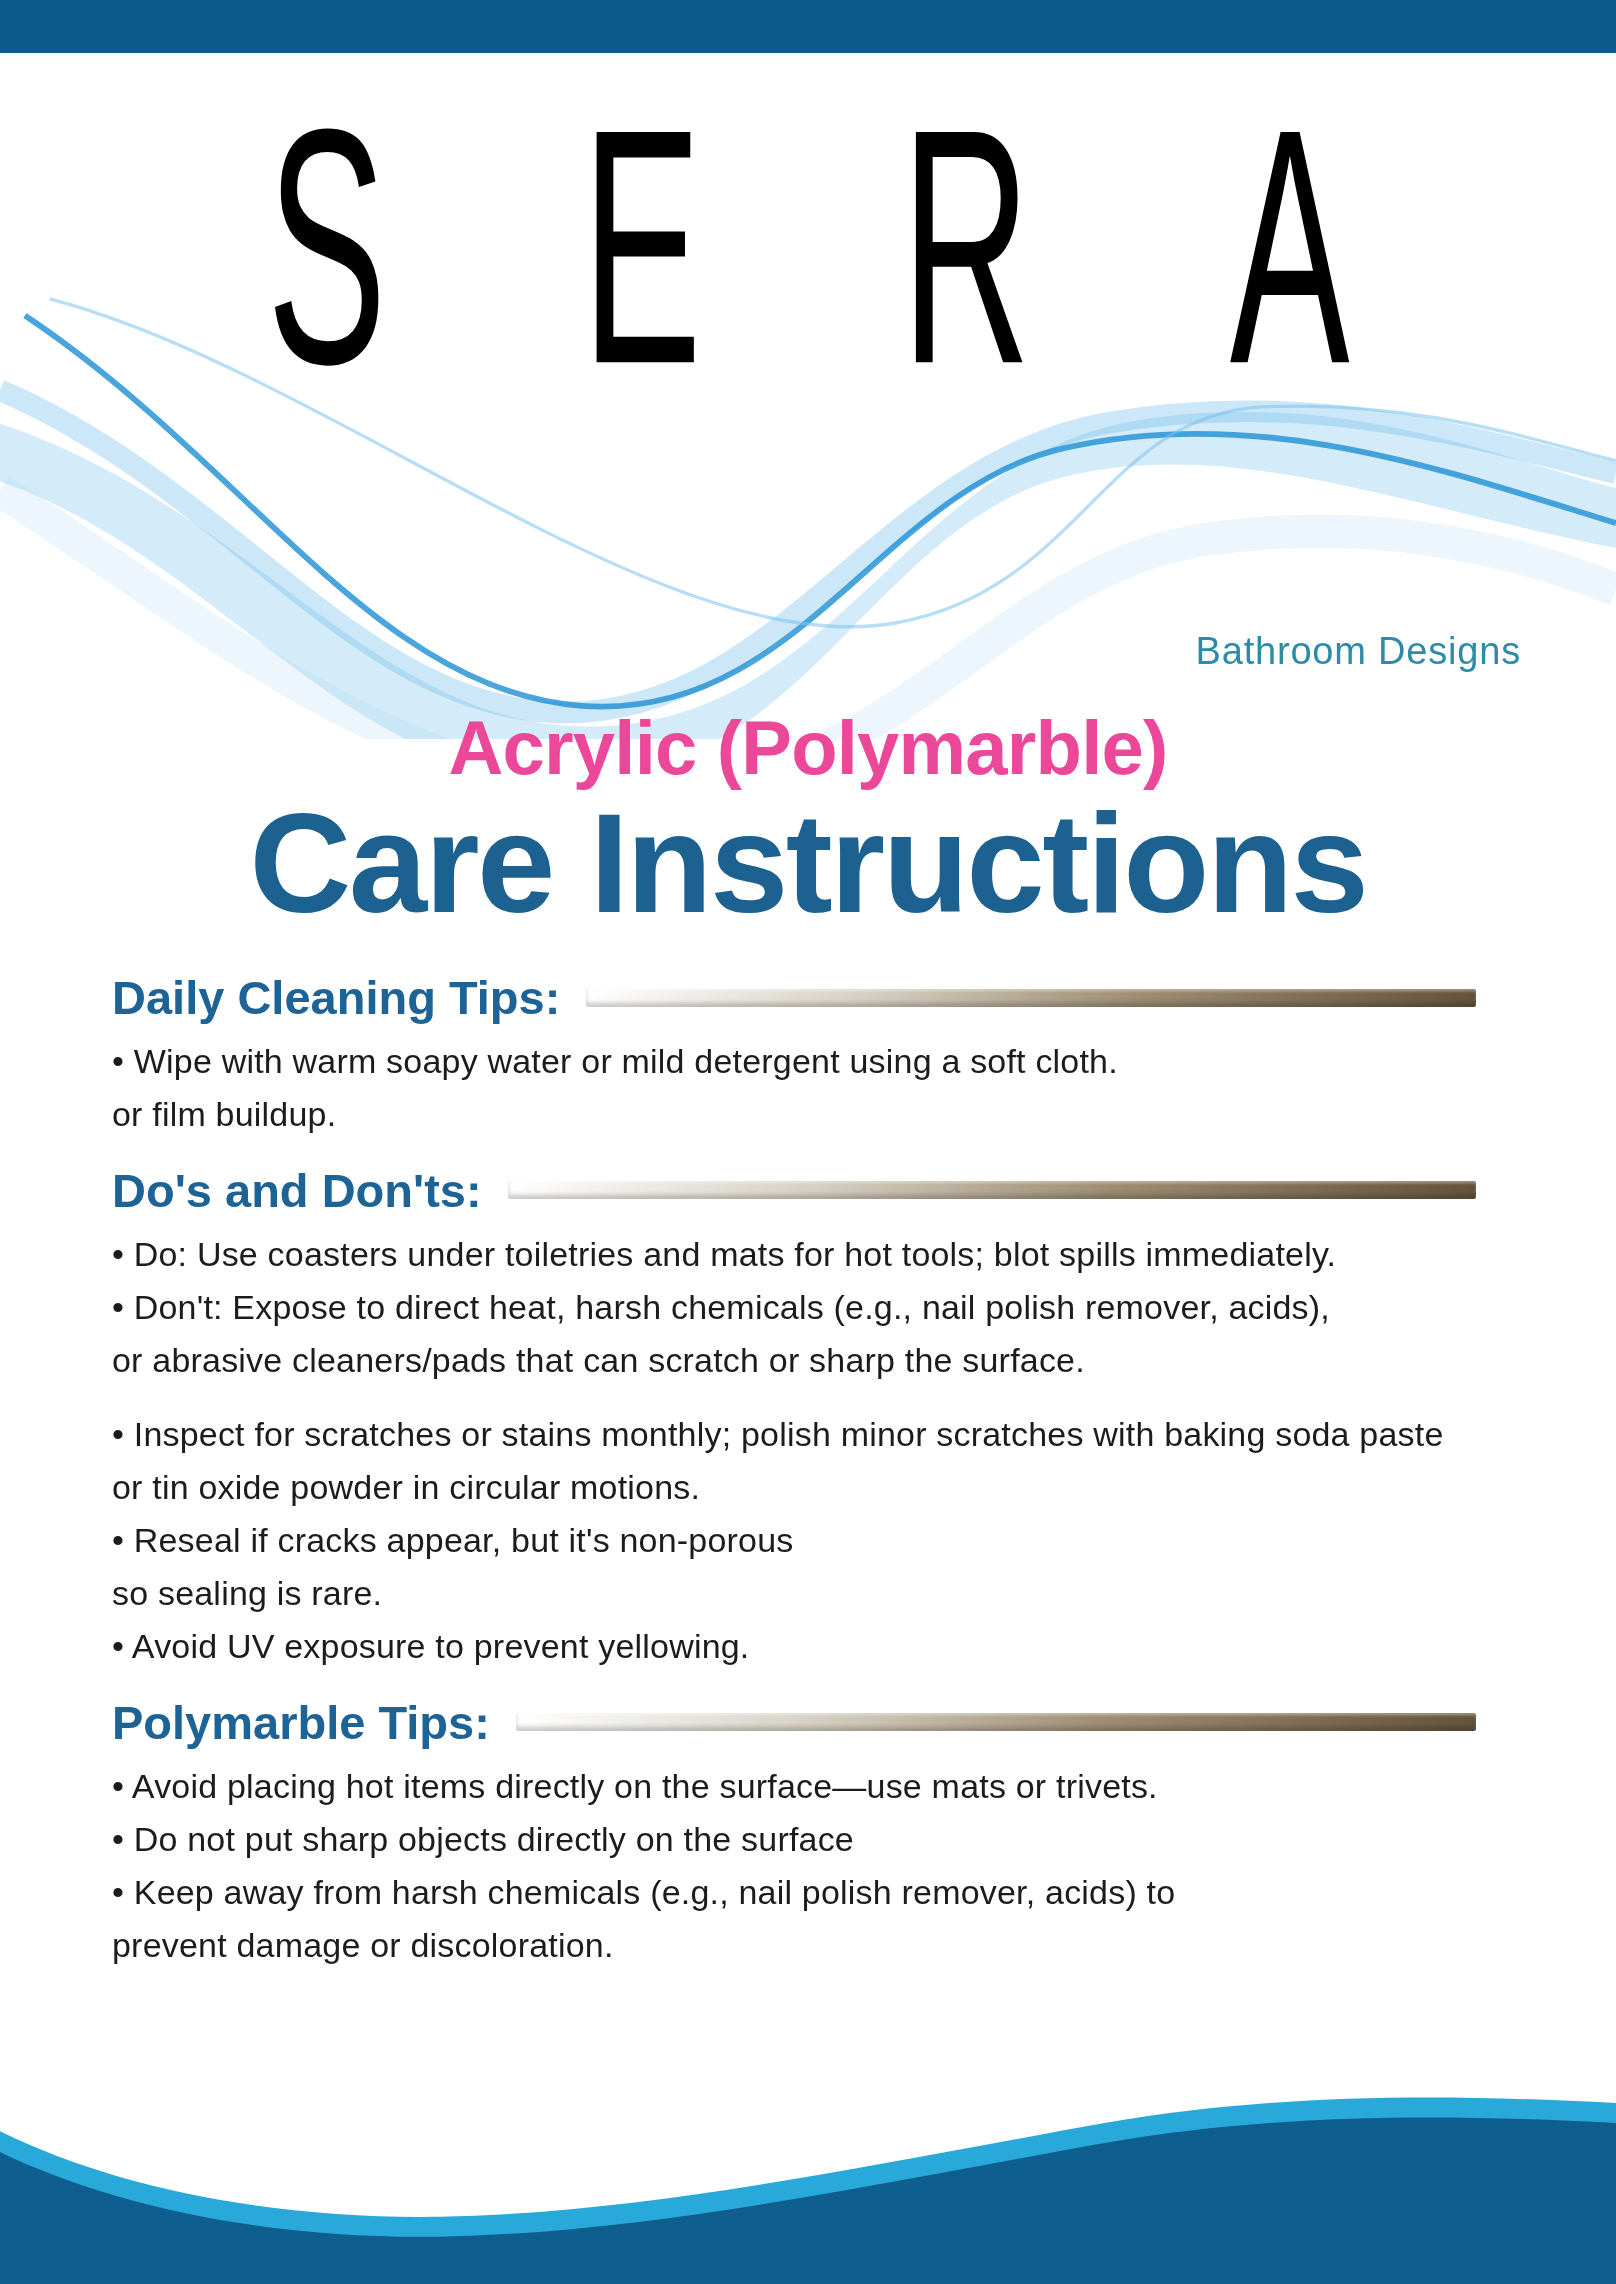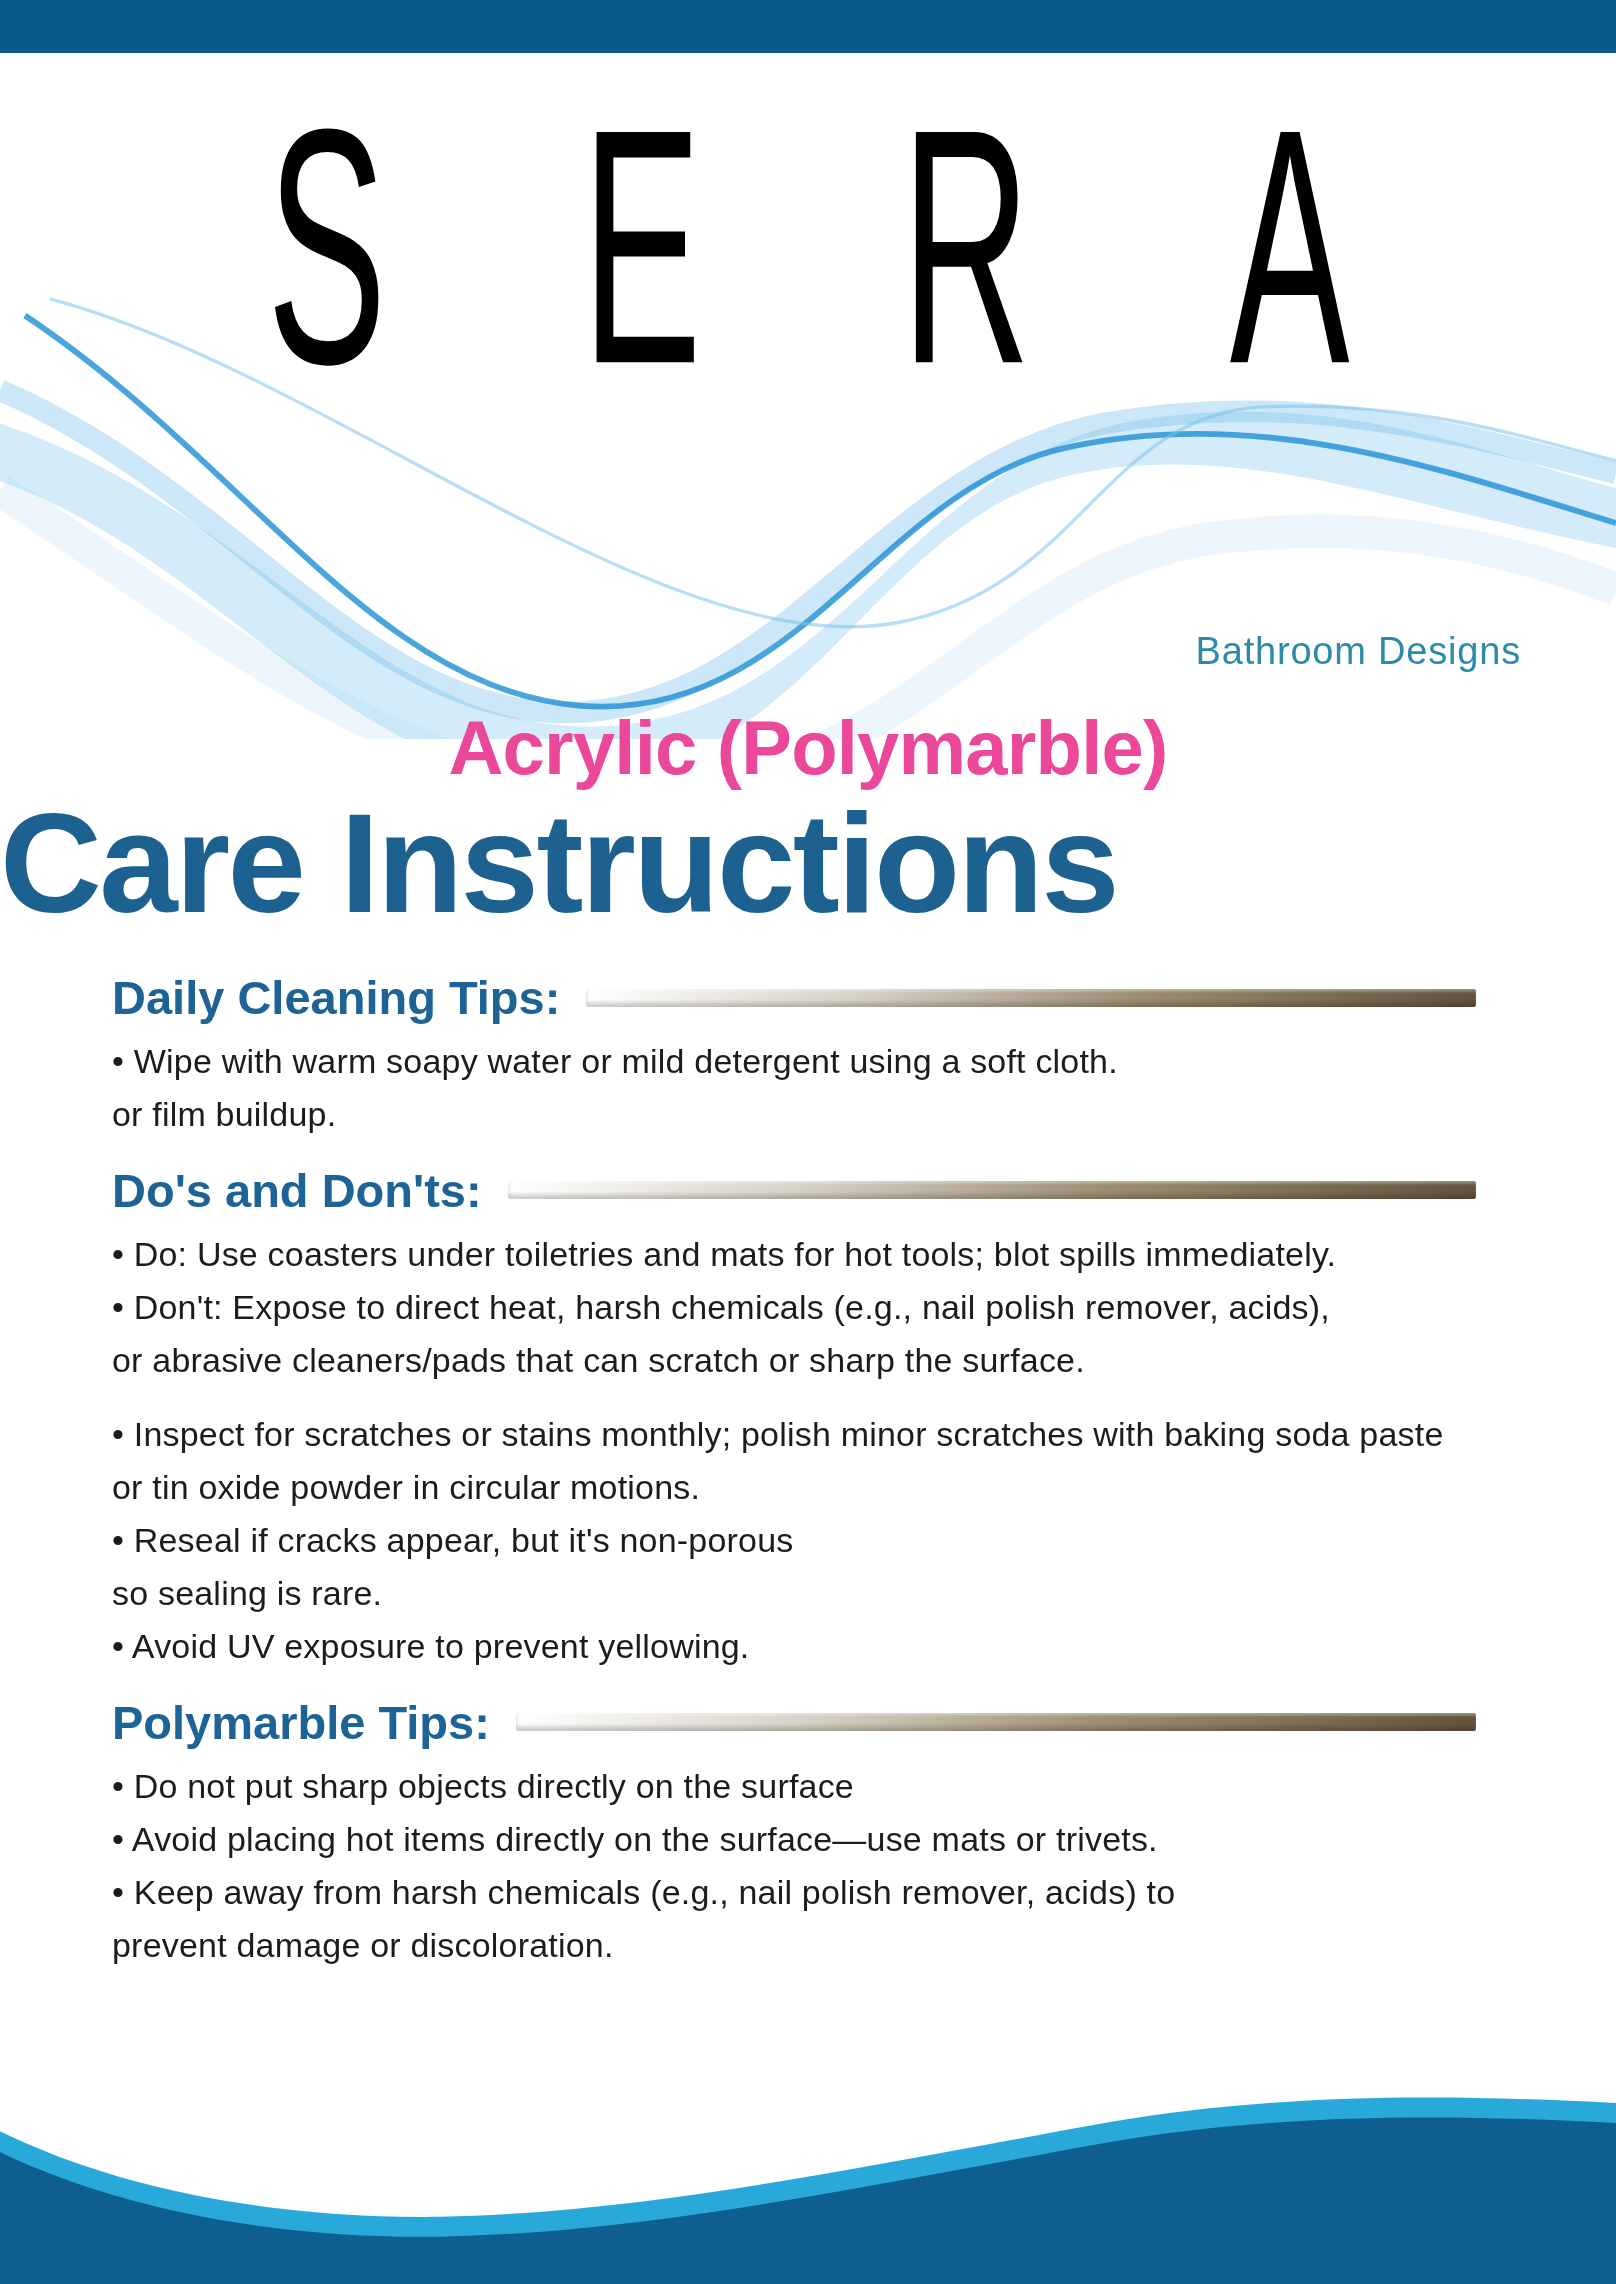--- a/index.html
+++ b/index.html
@@ -32,21 +32,21 @@
     color:var(--tagline_teal,#2c8ba6);
   }
   .subtitle{
     position:absolute;top:704px;left:0;width:100%;
     text-align:center;
     font-size:76px;font-weight:700;color:#ec4899;
     letter-spacing:-0.8px;
   }
   .title{
     position:absolute;top:782px;left:0;width:100%;
-    margin:0;
+    text-align:center;margin:0;
     font-size:141px;font-weight:700;letter-spacing:-2.5px;
     color:var(--title_blue,#1d6191);
   }
   .sections{
     position:absolute;top:970px;left:112px;right:140px;
   }
   .sec{margin:0 0 21.6px 0;}
   .sec-head{display:flex;align-items:center;gap:26px;margin:0 0 10px 0;}
   .sec-head h2{
     margin:0;font-size:47px;font-weight:700;white-space:nowrap;
@@ -128,22 +128,22 @@
           <p class="bline">• Avoid UV exposure to prevent yellowing.</p>
         </div>
   </section>
 
   <section class="sec">
     <div class="sec-head">
       <h2>Polymarble Tips:</h2>
       <div class="grad-bar"></div>
     </div>
     <div>
+          <p class="bline">• Avoid placing hot items directly on the surface—use mats or trivets.</p>
           <p class="bline">• Do not put sharp objects directly on the surface</p>
-          <p class="bline">• Avoid placing hot items directly on the surface—use mats or trivets.</p>
           <p class="bline">• Keep away from harsh chemicals (e.g., nail polish remover, acids) to</p>
           <p class="bline">prevent damage or discoloration.</p>
         </div>
   </section>
 </div>
 
   <svg class="footer-wave" viewBox="0 0 1946 300" preserveAspectRatio="none" aria-hidden="true">
     <path d="M0,116 C140,185 330,222 530,219 C780,214 1030,160 1330,106 C1530,72 1720,70 1946,82
              L1946,300 L0,300 Z" fill="var(--footer_light,#29a9d9)"></path>
     <path d="M0,141 C140,209 330,246 530,243 C780,238 1030,184 1330,130 C1530,96 1720,94 1946,106

